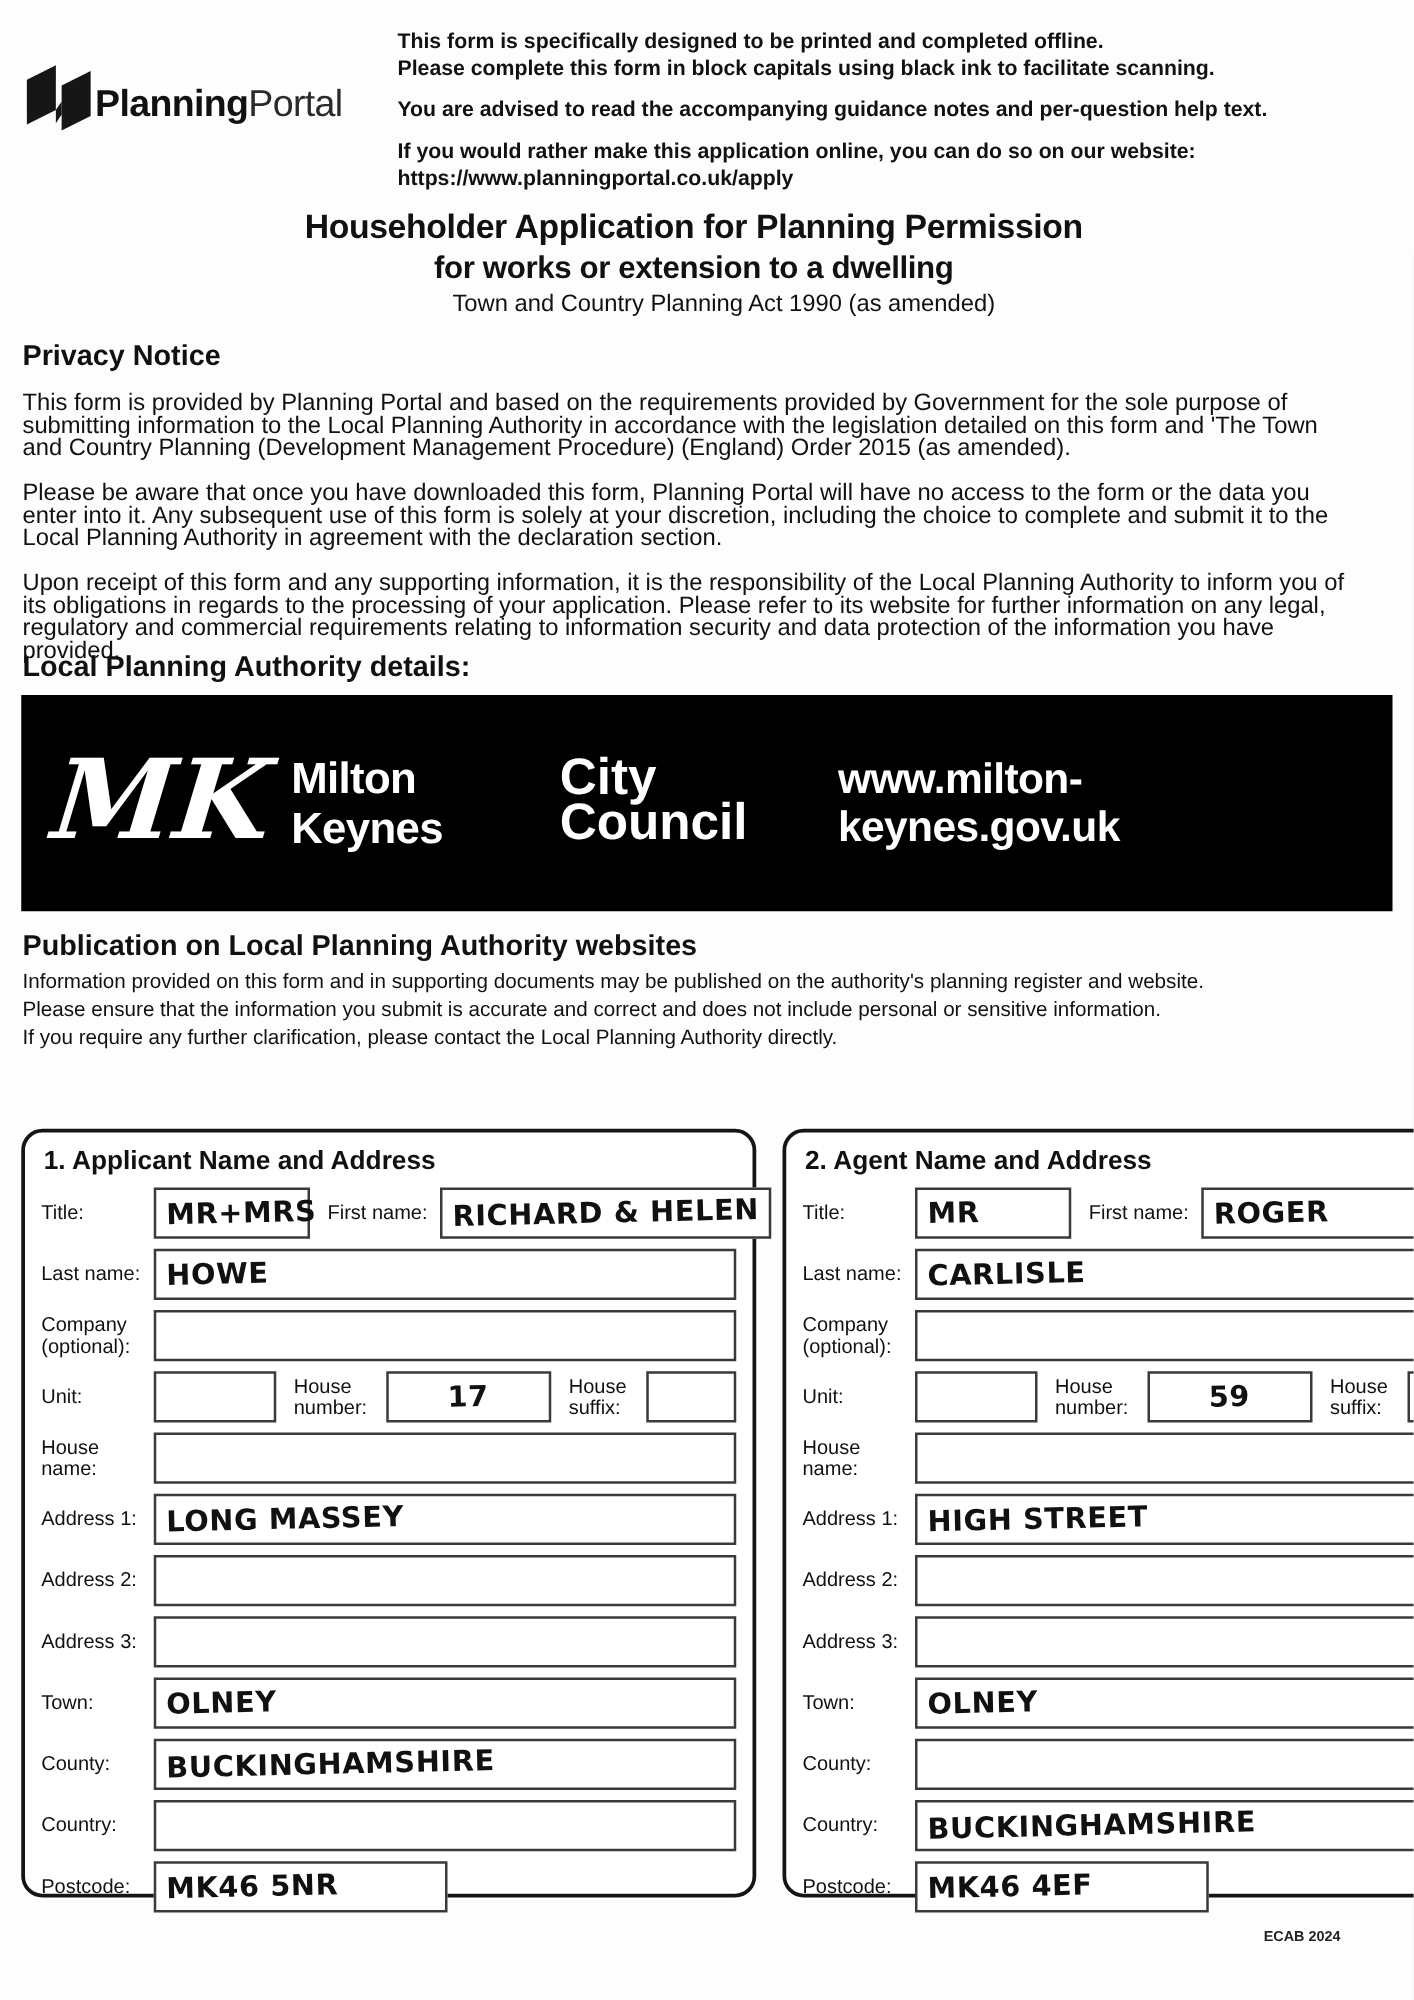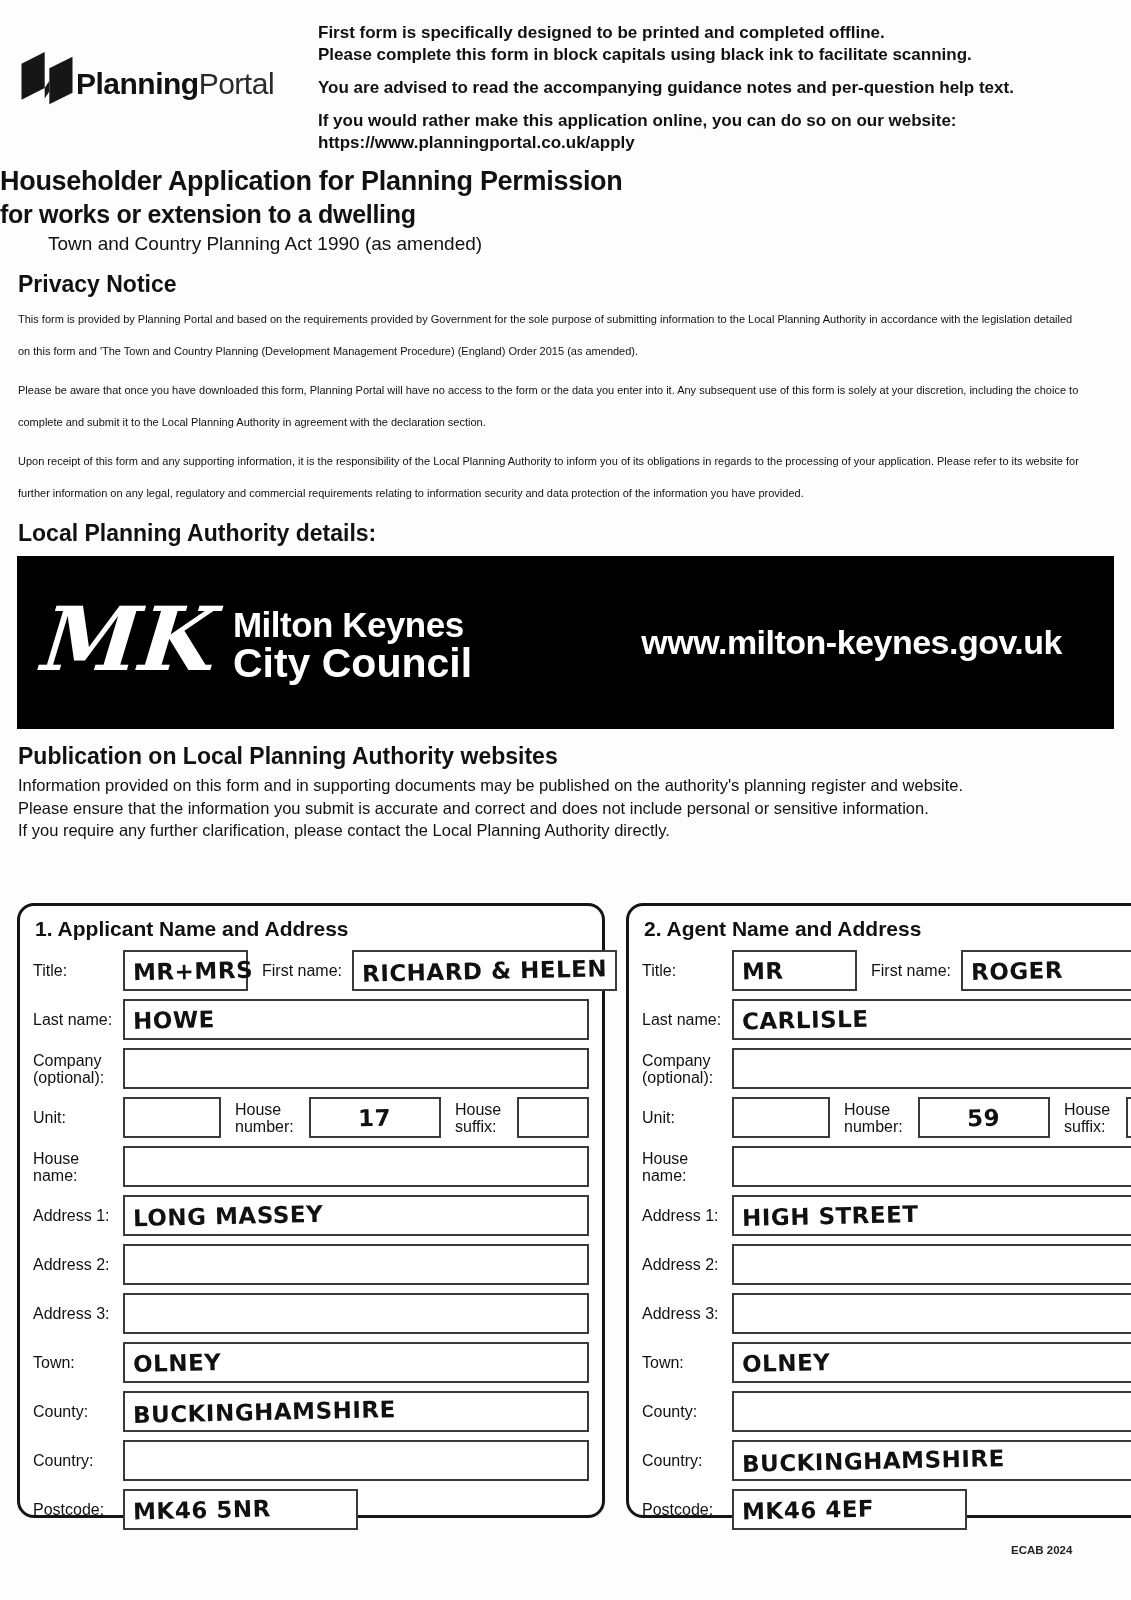--- a/index.html
+++ b/index.html
@@ -15,40 +15,40 @@
   .logo-row{display:flex;align-items:center;}
   .logo-icon{width:58px;height:76px;flex:none;}
   .logo-text{font-size:30px;letter-spacing:-0.5px;white-space:nowrap;}
   .logo-bold{font-weight:700;}
   .logo-light{font-weight:400;color:#2a2a2a;}
   .top-notes{flex:1;font-weight:700;font-size:17px;line-height:22px;padding-top:8px;}
   .note-line{white-space:nowrap;}
   .note-gap{margin-top:11px;}
 
   
-  #title-block{top:164px;left:0;width:1110px;}
+  #title-block{top:164px;left:0;width:1110px;text-align:center;}
   .t1{font-size:27px;font-weight:700;line-height:34px;letter-spacing:-0.3px;}
   .t2{font-size:25px;font-weight:700;line-height:32px;letter-spacing:-0.3px;}
   .t3{font-size:19px;font-weight:400;line-height:28px;margin-left:48px;}
 
   
   .h-sec{font-size:23px;font-weight:700;line-height:24px;}
-  .para{font-size:11px;line-height:32px;margin-top:7px;max-width:1062px;}
+  .para{font-size:19px;line-height:18px;margin-top:18px;max-width:1062px;}
   #privacy{top:272px;left:18px;right:18px;}
   #lpa-heading{top:521px;left:18px;}
   #publication{top:744px;left:18px;right:31px;}
   .pub-line{font-size:16.5px;line-height:22.5px;}
   .pub-first{margin-top:6px;}
 
   
   #banner{top:556px;left:17px;width:1097px;height:173px;background:#000;color:#fff;
           display:flex;align-items:center;}
   .mk-glyph{font-family:"DejaVu Serif",serif;font-style:italic;font-weight:700;
             font-size:88px;line-height:1;margin:0 16px 8px 26px;transform:skewX(-6deg);}
-  .council-name{display:flex;flex-direction:column;}
+  .council-name{display:flex;}
   .cn1{font-size:35px;font-weight:700;line-height:40px;letter-spacing:-0.5px;}
   .cn2{font-size:41px;font-weight:700;line-height:36px;}
   .banner-site{margin-left:auto;margin-right:52px;font-size:34px;font-weight:700;letter-spacing:-0.5px;}
 
   
   #forms{top:903px;left:17px;width:1097px;height:615px;display:flex;gap:21px;}
   .fbox{flex:1;border:3.5px solid #151515;border-radius:17px;padding:9px 13px 10px 13px;
         background:#fff;display:flex;flex-direction:column;}
   .fbox h2{font-size:21px;font-weight:700;margin:2px 0 9px 2px;}
   .frow{display:flex;align-items:center;margin-bottom:8px;}
@@ -79,21 +79,21 @@
           <polygon points="6,30 46,10 46,72 6,92" fill="#161616"></polygon>
           <polygon points="54,38 94,18 94,80 54,100" fill="#161616"></polygon>
           <polygon points="46,72 54,60 54,78 46,90" fill="#161616"></polygon>
         </svg>
         <div class="logo-text">
           <span class="logo-bold">Planning</span><span class="logo-light">Portal</span>
         </div>
       </div>
     </div>
     <div class="top-notes">
-      <div class="note-line">First form is specifically designed to be printed and completed offline.</div>
+      <div class="note-line">This form is specifically designed to be printed and completed offline.</div>
       <div class="note-line">Please complete this form in block capitals using black ink to facilitate scanning.</div>
       <div class="note-line note-gap">You are advised to read the accompanying guidance notes and per-question help text.</div>
       <div class="note-line note-gap">If you would rather make this application online, you can do so on our website:</div>
       <div class="note-line">https://www.planningportal.co.uk/apply</div>
     </div>
   </div>
 
   <div id="title-block" class="abs">
     <div class="t1">Householder Application for Planning Permission</div>
     <div class="t2">for works or extension to a dwelling</div>

